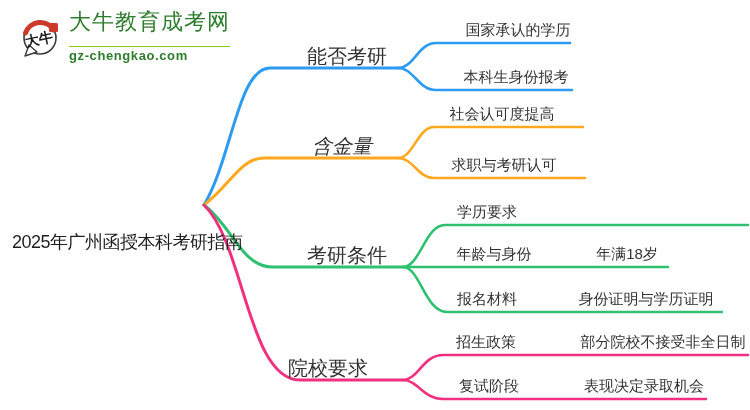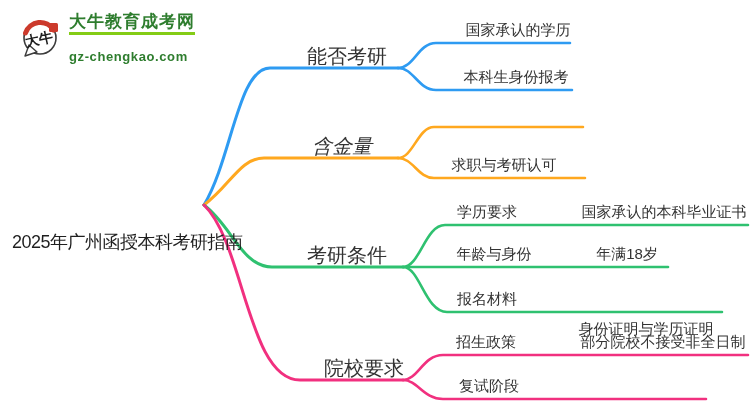--- a/index.html
+++ b/index.html
@@ -14,23 +14,23 @@
   .root-title{
     position:absolute;left:12px;top:194px;width:196px;
     font-size:18px;line-height:20px;color:#1f1f1f;white-space:nowrap;
     letter-spacing:-0.5px;
     margin-top:38px;
   }
   .main-lbl{font-size:20px;transform:translateX(-50%);}
   .sub-lbl{font-size:15px;transform:translateX(-50%);}
   .logo{position:absolute;left:20px;top:12px;display:flex;align-items:center;gap:7px;}
   .logo-text{display:flex;flex-direction:column;}
-  .logo-name{font-size:17px;font-weight:bold;color:#2e7d2e;letter-spacing:1px;line-height:20px;}
+  .logo-name{font-size:22px;font-weight:normal;color:#2e7d2e;letter-spacing:1px;line-height:20px;}
   .logo-domain{font-size:13px;font-weight:bold;color:#2e7d2e;letter-spacing:0.6px;
-    border-top:3px solid #84cc16;padding-top:14px;margin-top:0;line-height:15px;}
+    border-top:1px solid #84cc16;padding-top:1px;margin-top:14px;line-height:15px;}
 </style>
 </head>
 <body>
 
 <div class="canvas">
 
   <svg class="links" viewBox="0 0 750 410">
 
     <path d="M204 205 C 232 158, 238 68, 270 68 L 398 68" stroke="#2e9bf2"></path>
     <path class="sub" d="M398 68 C 414 68, 418 43, 436 43 L 570 43" stroke="#2e9bf2"></path>
@@ -64,28 +64,29 @@
     </div>
   </div>
 
   <div class="root-title">2025年广州函授本科考研指南</div>
 
   <div class="lbl main-lbl" style="left:347px;top:44px;">能否考研</div>
   <div class="lbl sub-lbl" style="left:516px;top:68px;">本科生身份报考</div>
   <div class="lbl sub-lbl" style="left:518px;top:21px;">国家承认的学历</div>
 
   <div class="lbl main-lbl" style="left:342px;top:134px;font-style:italic;">含金量</div>
+  <div class="lbl sub-lbl" style="left:502px;top:105px;">社会认可度提高</div>
   <div class="lbl sub-lbl" style="left:504px;top:156px;">求职与考研认可</div>
 
   <div class="lbl main-lbl" style="left:347px;top:243px;font-family:Liberation Serif, serif;">考研条件</div>
   <div class="lbl sub-lbl" style="left:487px;top:203px;">学历要求</div>
-  <div class="lbl sub-lbl" style="left:664px;top:203px;">国家承认的本科毕业证书</div>
   <div class="lbl sub-lbl" style="left:494px;top:245px;">年龄与身份</div>
   <div class="lbl sub-lbl" style="left:627px;top:245px;">年满18岁</div>
   <div class="lbl sub-lbl" style="left:487px;top:290px;">报名材料</div>
-  <div class="lbl sub-lbl" style="left:646px;top:290px;margin-top:30px;">身份证明与学历证明</div>
+  <div class="lbl sub-lbl" style="left:646px;top:290px;">身份证明与学历证明</div>
 
-  <div class="lbl main-lbl" style="left:364px;top:356px;">院校要求</div>
+  <div class="lbl main-lbl" style="left:328px;top:356px;">院校要求</div>
   <div class="lbl sub-lbl" style="left:486px;top:333px;">招生政策</div>
   <div class="lbl sub-lbl" style="left:663px;top:333px;">部分院校不接受非全日制</div>
   <div class="lbl sub-lbl" style="left:489px;top:377px;">复试阶段</div>
+  <div class="lbl sub-lbl" style="left:644px;top:377px;">表现决定录取机会</div>
 
 </div>
 
 </body></html>

